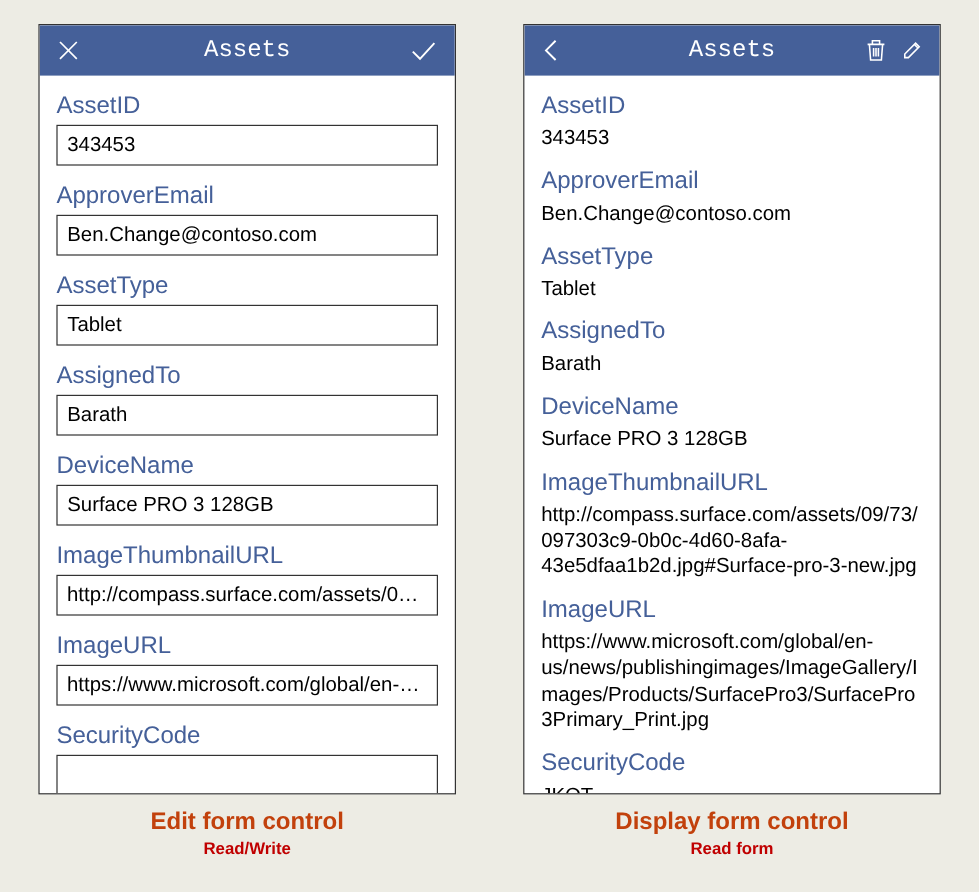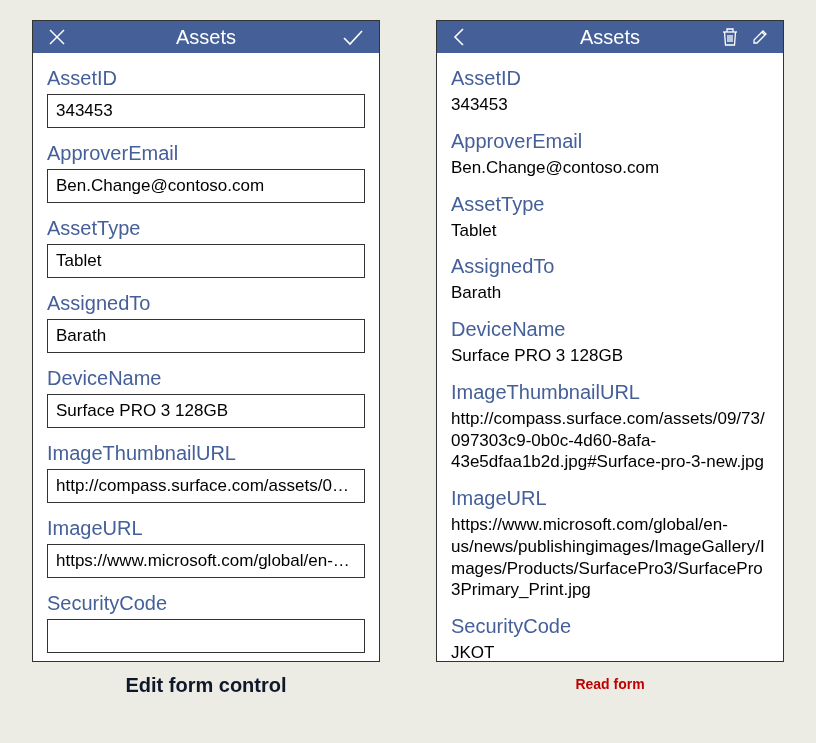--- a/index.html
+++ b/index.html
@@ -20,26 +20,27 @@
       height: 642px;
       border: 1px solid #333;
       background: #fff;
       overflow: hidden;
       display: flex;
       flex-direction: column;
     }
     .titlebar {
       background: #456099;
       color: #fff;
-      height: 32px;
+      height: 42px;
       display: flex;
       align-items: center;
       justify-content: space-between;
       padding: 0 14px;
       flex: 0 0 auto;
+      font-family: Liberation Mono, monospace;
     }
     .titlebar .title {
       font-size: 20px;
       font-weight: 400;
       text-align: center;
       flex: 1;
     }
     .tb-left, .tb-right { display: flex; align-items: center; gap: 12px; width: 70px; }
     .tb-right { justify-content: flex-end; }
     .icon-btn { cursor: pointer; display: inline-flex; color: #fff; }
@@ -70,21 +71,21 @@
       font-size: 17px;
       line-height: 1.28;
       word-wrap: break-word;
       overflow-wrap: break-word;
     }
     .caption {
       text-align: center;
       margin-top: 12px;
     }
     .caption .line1 {
-      color: #0f172a;
+      color: #c2410c;
       font-weight: 700;
       font-size: 20px;
     }
     .caption .line2 {
       color: #c00000;
       font-weight: 700;
       font-size: 14px;
       margin-top: 2px;
     }
   </style>
@@ -141,20 +142,21 @@
         <input type="text" value="https://www.microsoft.com/global/en-us/news/publishingimages/ImageGallery/Images/Products/SurfacePro3/SurfacePro3Primary_Print.jpg" style="">
       </div>
       <div class="field">
         <span class="field-label">SecurityCode</span>
         <input type="text" value="" style="">
       </div>
     </div>
   </div>
   <div class="caption">
     <div class="line1">Edit form control</div>
+    <div class="line2">Read/Write</div>
   </div>
 </div>
 
 <div class="column">
   <div class="phone">
     <div class="titlebar">
       <div class="tb-left">
         <span class="icon-btn">
           <svg width="16" height="22" viewBox="0 0 16 22" stroke="#fff" stroke-width="1.6" fill="none">
             <polyline points="12,3 4,11 12,19"></polyline>
@@ -210,15 +212,16 @@
         <span class="field-label">ImageURL</span>
         <div class="field-value">https://www.microsoft.com/global/en-us/news/publishingimages/ImageGallery/Images/Products/SurfacePro3/SurfacePro3Primary_Print.jpg</div>
       </div>
       <div class="field">
         <span class="field-label">SecurityCode</span>
         <div class="field-value">JKOT</div>
       </div>
     </div>
   </div>
   <div class="caption">
+    <div class="line1">Display form control</div>
     <div class="line2">Read form</div>
   </div>
 </div>
 
 </body></html>

